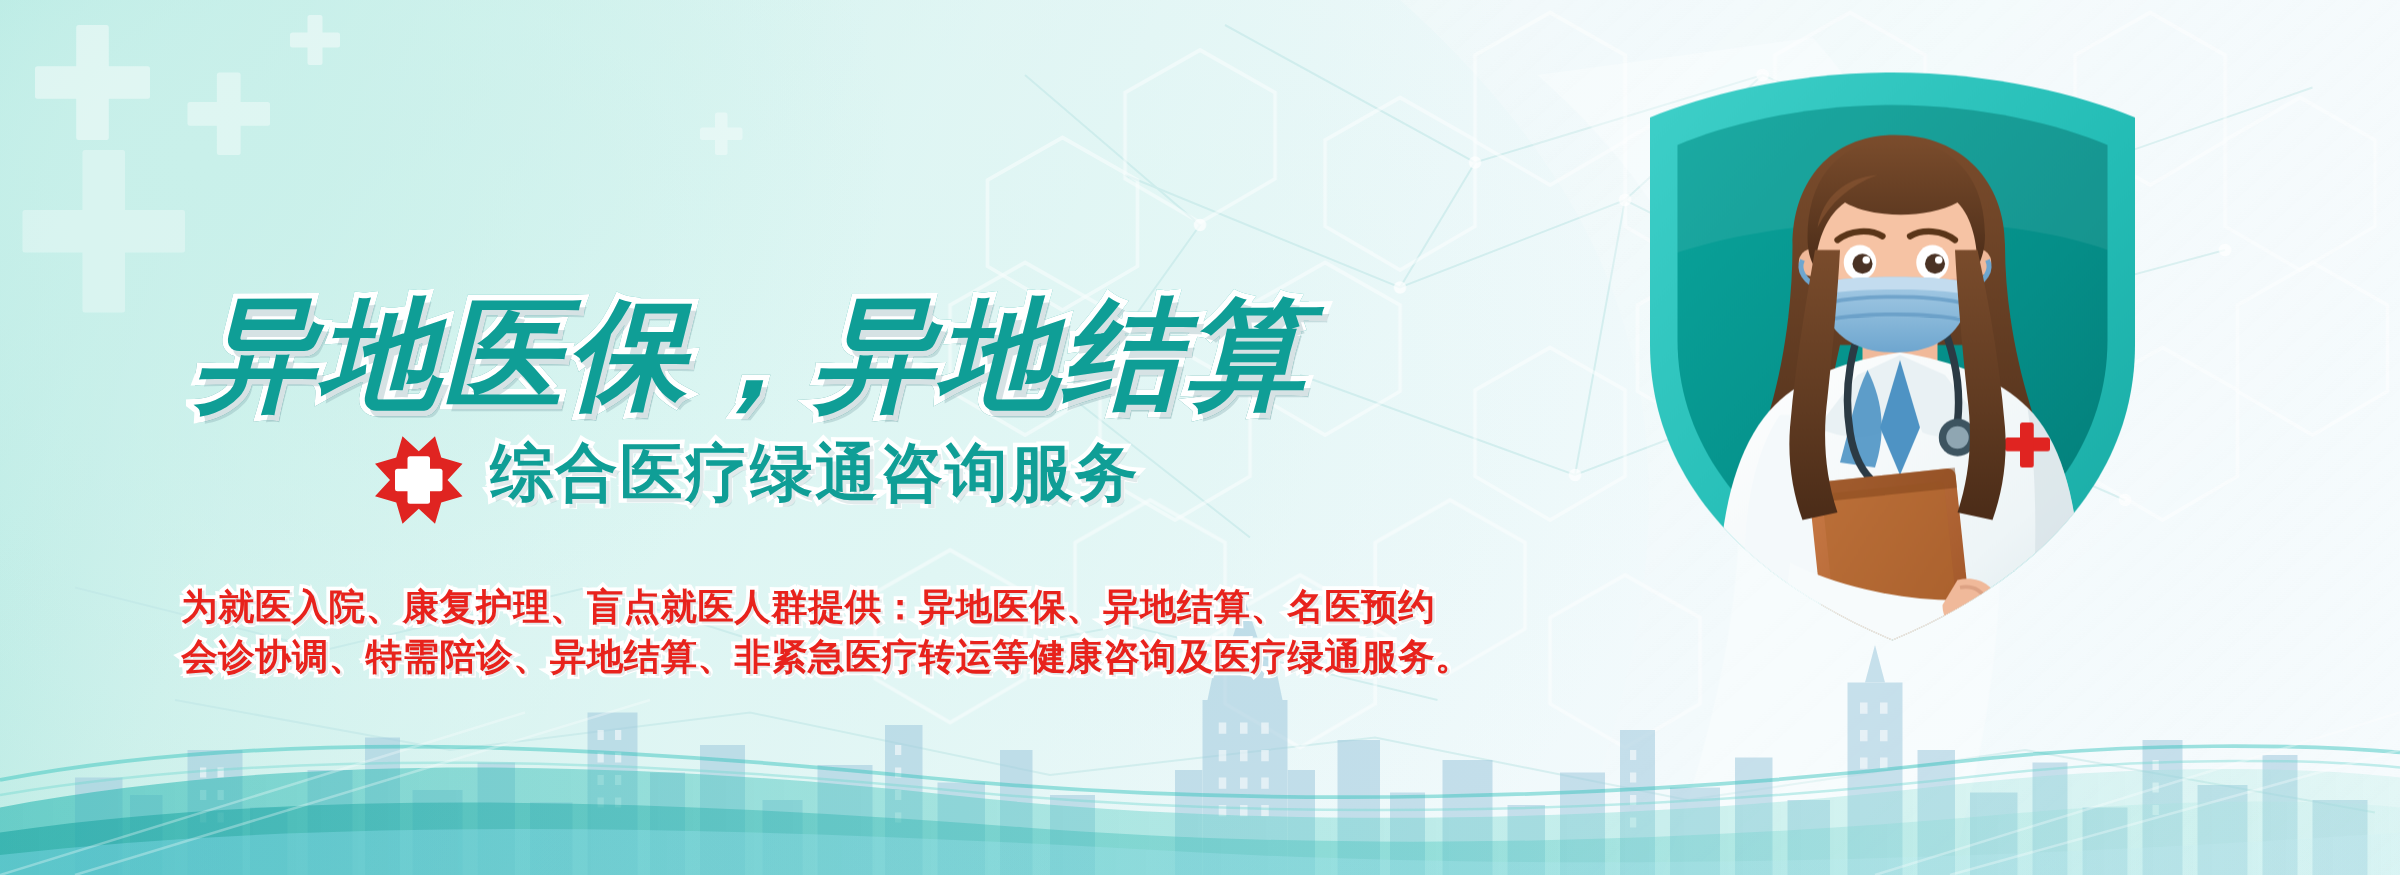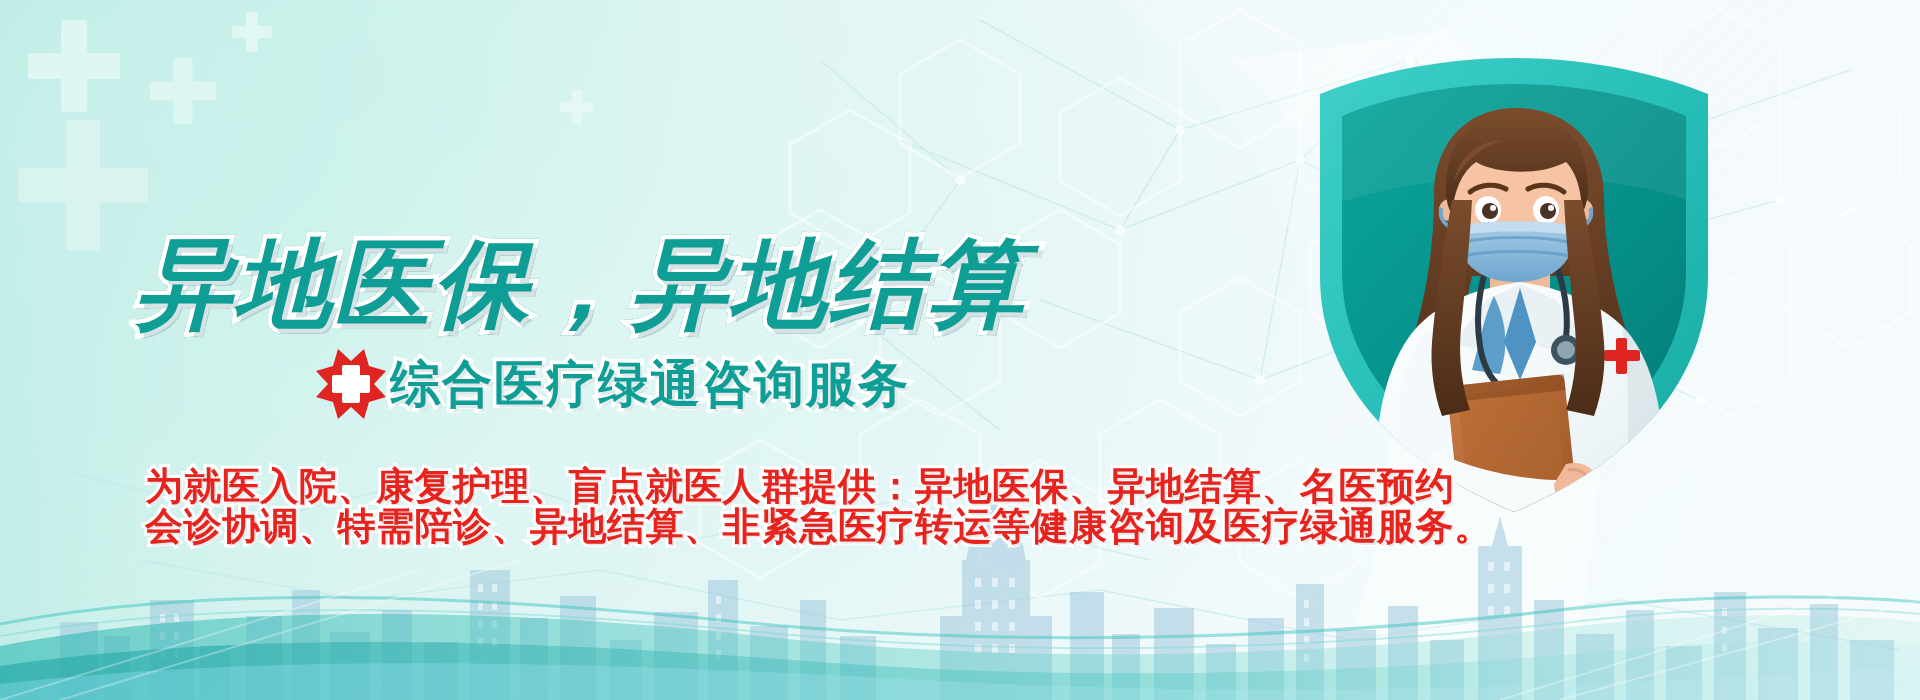--- a/index.html
+++ b/index.html
@@ -22,46 +22,45 @@
   
   .hexnet{position:absolute;inset:0;pointer-events:none;}
 
   
   .shield-wrap{position:absolute;right:196px;top:50px;width:420px;height:470px;}
 
   
   .textblock{position:absolute;left:0;top:0;width:1180px;}
 
   .main-title{
-    position:absolute;left:136px;top:172px;
+    position:absolute;left:156px;top:172px;
     font-size:96px;line-height:1.02;font-weight:bold;font-style:italic;
     letter-spacing:3px;white-space:nowrap;
     color:#0f9e96;
     -webkit-text-stroke:9px #ffffff;
     paint-order:stroke fill;
     text-shadow:4px 5px 0 rgba(120,160,165,.30);
-    font-family:Liberation Serif, serif;
   }
   .main-title .inner{
     background:linear-gradient(180deg,#17b3a6 0%,#0d9389 58%,#0a8a83 100%);
     -webkit-background-clip:text;background-clip:text;
   }
 
-  .sub-row{position:absolute;left:312px;top:345px;display:flex;align-items:center;}
+  .sub-row{position:absolute;left:296px;top:345px;display:flex;gap:18px;}
   .cross-badge{position:relative;width:78px;height:78px;flex:none;}
   .sub-title{
     font-size:50px;font-weight:bold;letter-spacing:2px;white-space:nowrap;
     color:#0f9e96;
     -webkit-text-stroke:7px #ffffff;paint-order:stroke fill;
     text-shadow:3px 3px 0 rgba(120,160,165,.22);
   }
 
   .desc{position:absolute;left:145px;top:466px;width:930px;text-align:center;}
   .desc div{
-    font-size:38px;font-weight:bold;line-height:40px;letter-spacing:.5px;
+    font-size:29px;font-weight:bold;line-height:40px;letter-spacing:.5px;
     color:#e8221c;white-space:nowrap;
     -webkit-text-stroke:6px #ffffff;paint-order:stroke fill;
     text-shadow:2px 2px 0 rgba(150,170,175,.25);
   }
 
   
   .bottomart{position:absolute;left:0;bottom:0;width:1920px;height:250px;pointer-events:none;}
 </style>
 </head>
 <body>

